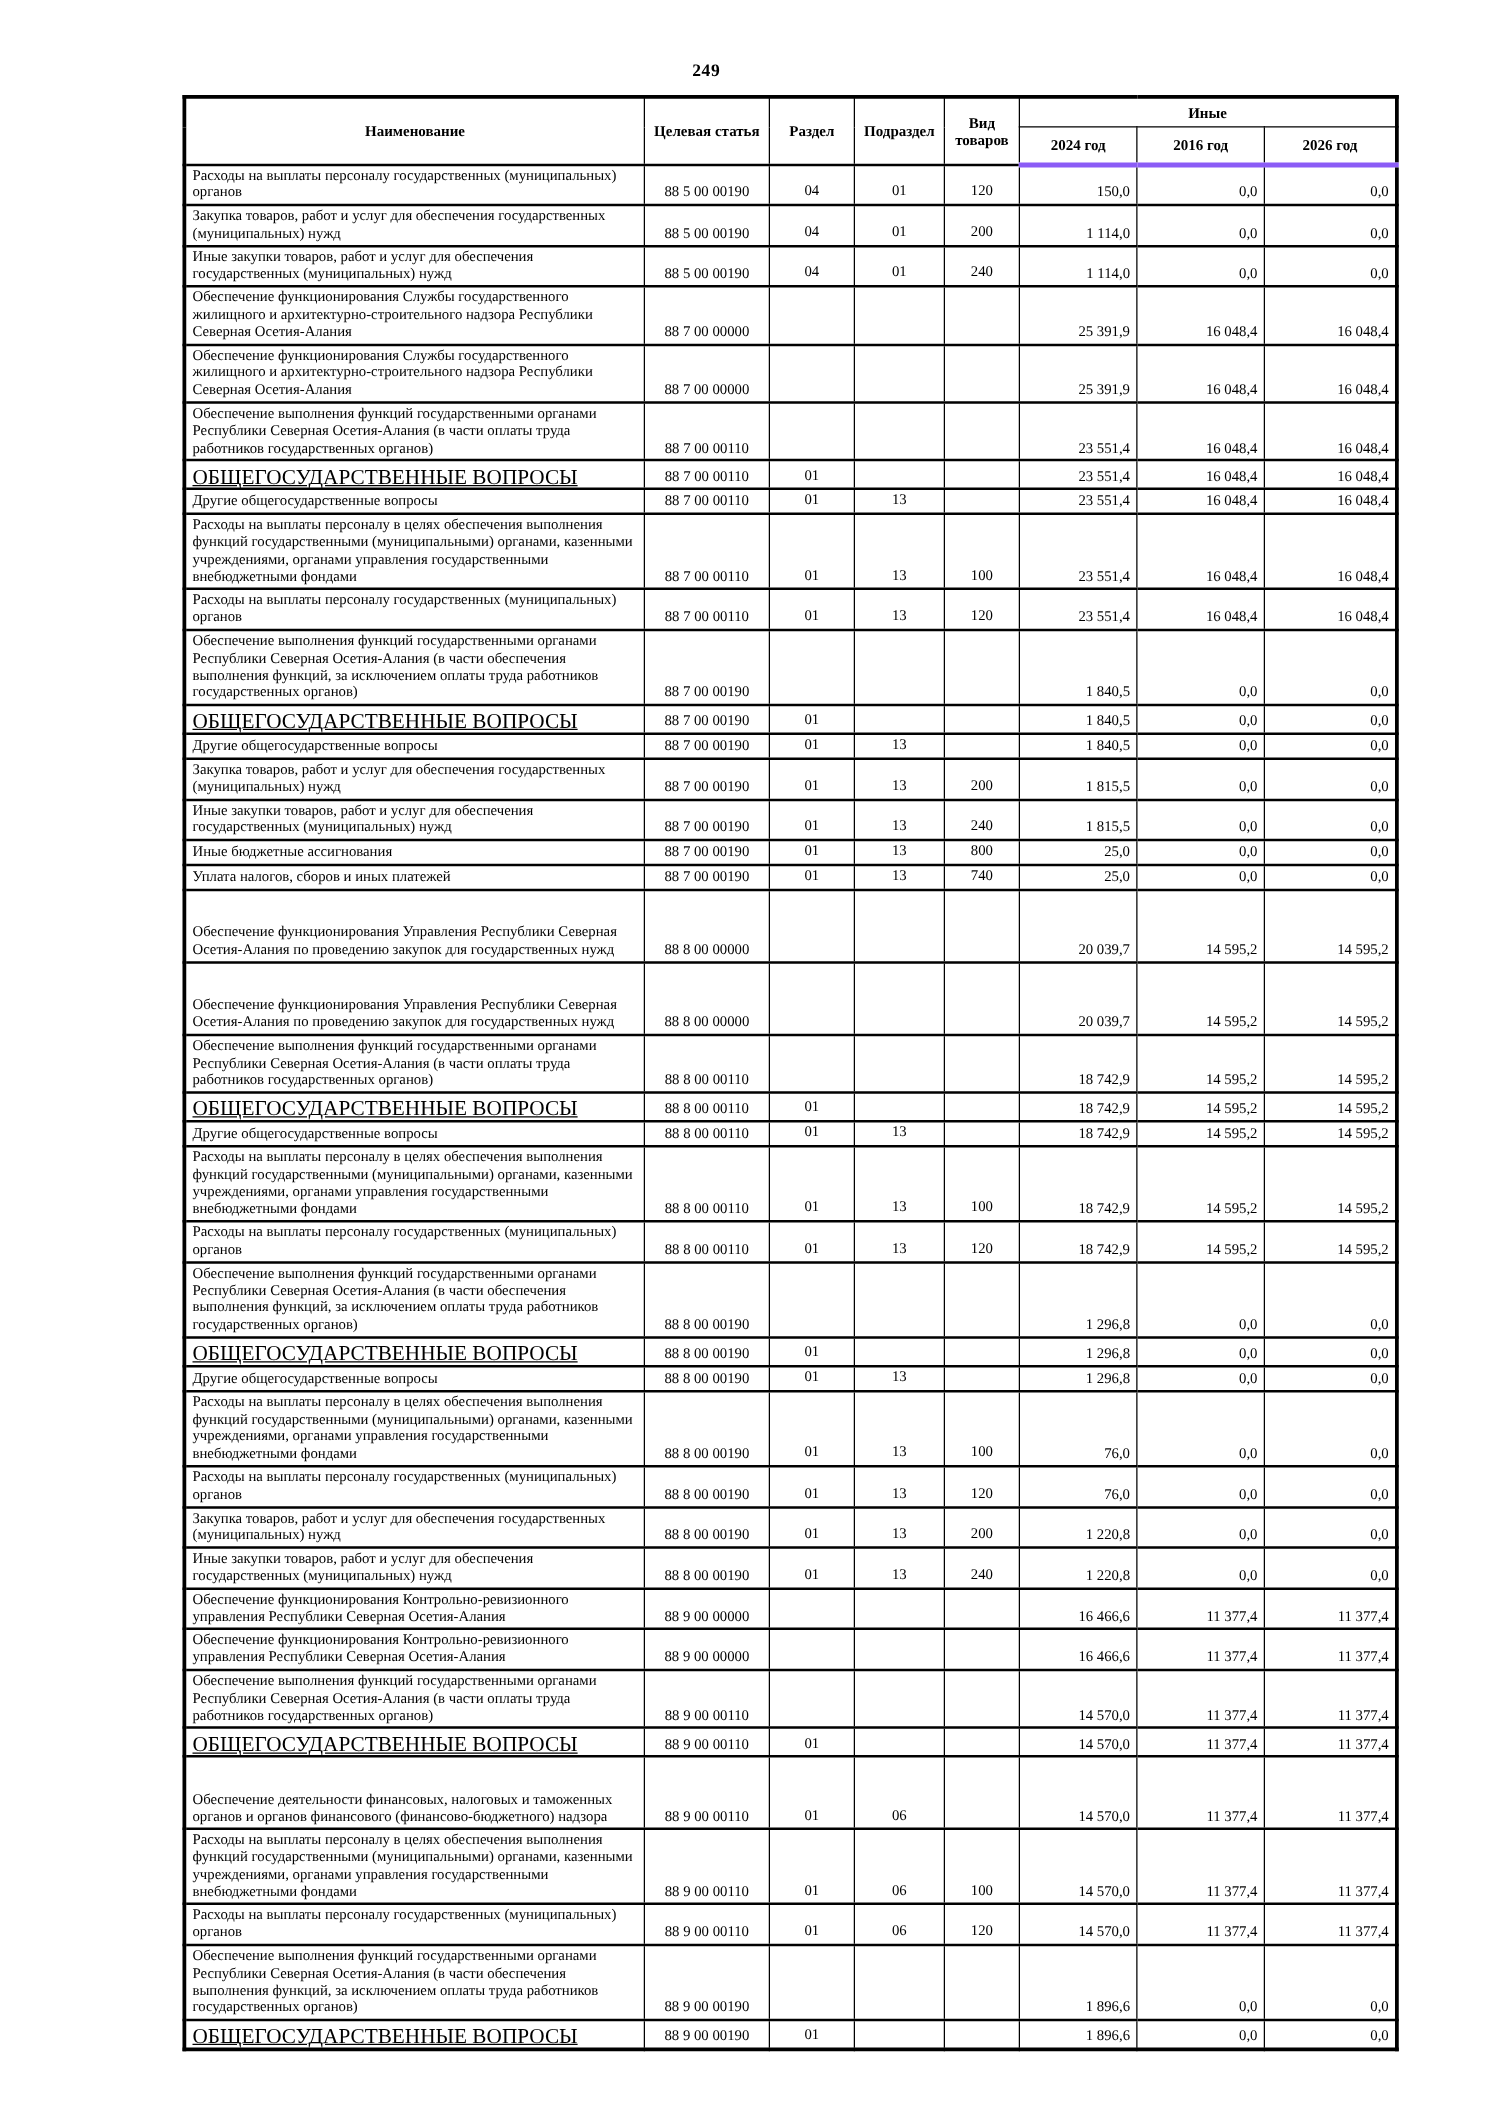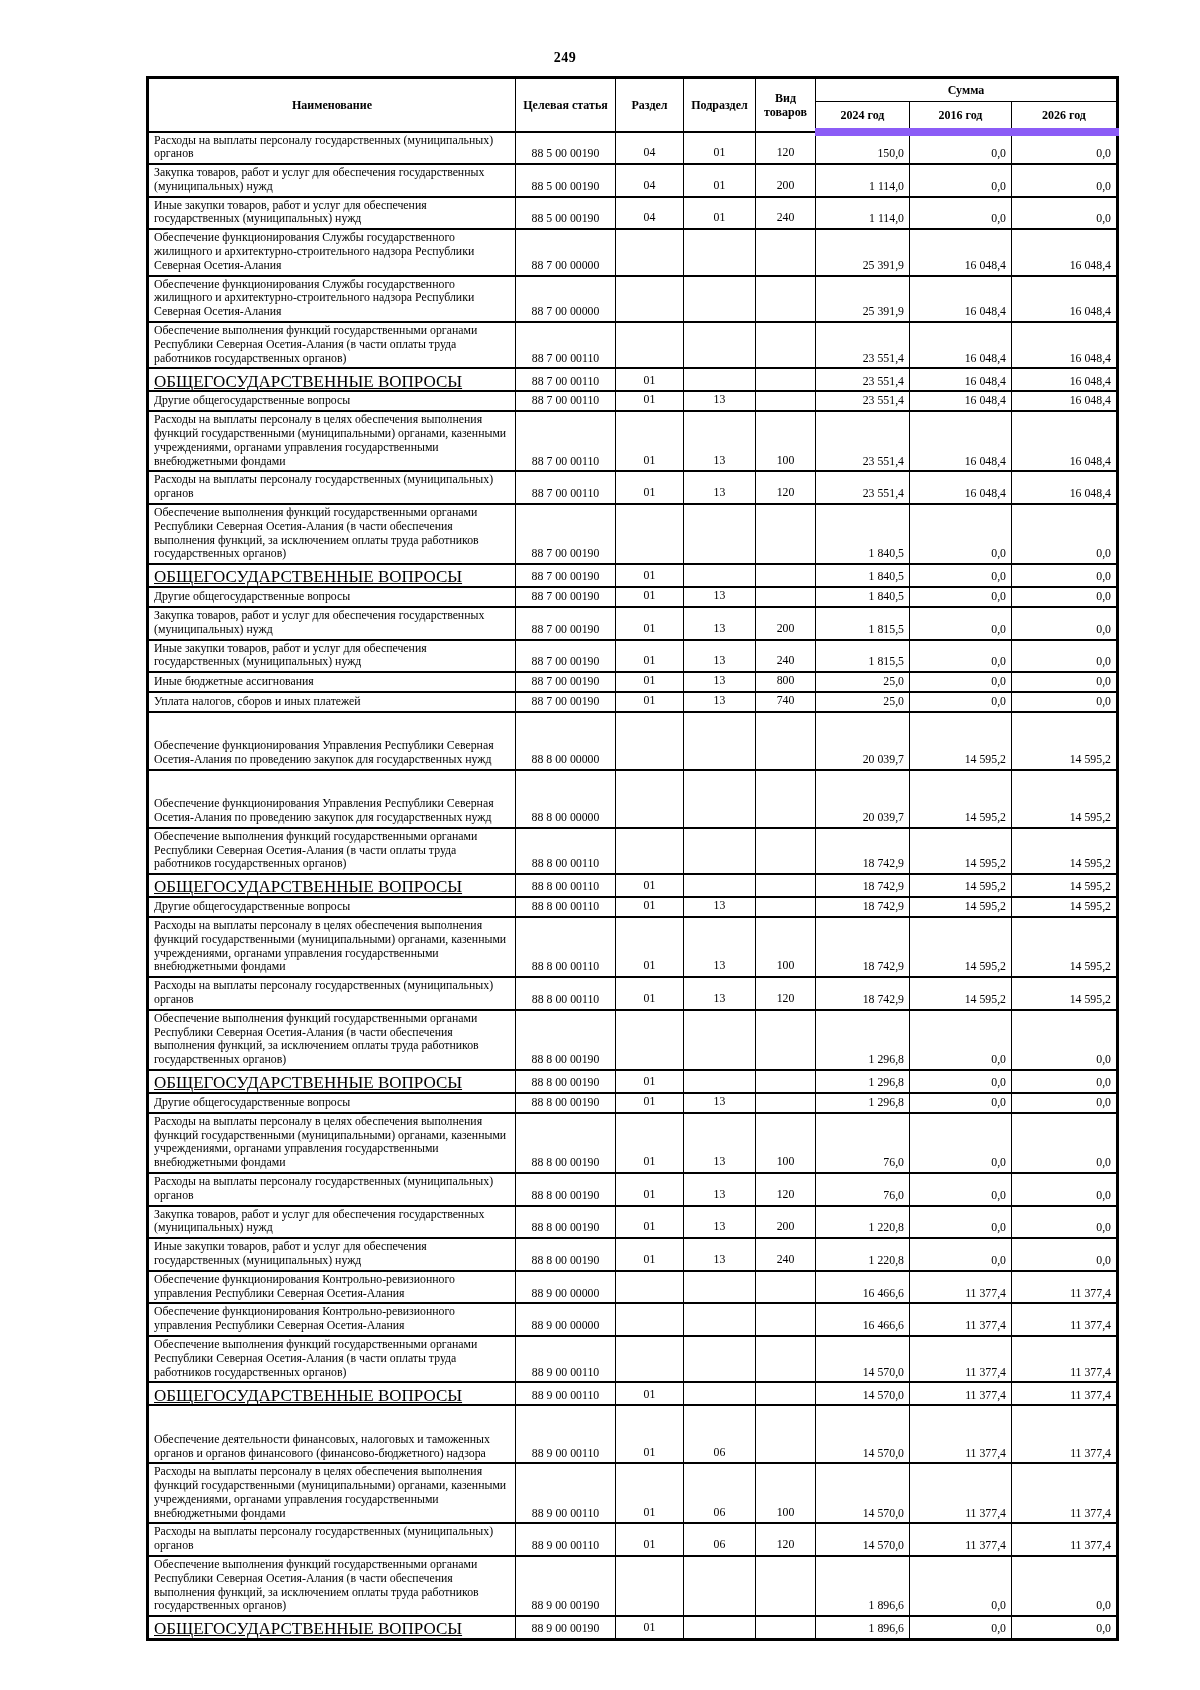--- a/index.html
+++ b/index.html
@@ -23,21 +23,21 @@
     border-top-width:2px;border-bottom-width:2px;
     font-size:11.8px;line-height:13.8px;
     vertical-align:bottom;padding:1px 3px 2px 3px;
   }
   thead th{
     font-weight:bold;font-size:12px;line-height:14px;
     text-align:center;vertical-align:middle;padding:2px 2px;
   }
   thead tr.h-top{height:24px;}
   thead tr.h-years{height:30px;}
-  thead tr.h-years th{border-bottom:8px solid #8b5cf6;}
+  thead tr.h-years th{border-bottom:4px solid #8b5cf6;}
   th.th-article{white-space:nowrap;}
   .c-name{
     text-align:left;white-space:pre-line;
     padding-left:5px;padding-right:4px;
   }
   .c-code{text-align:center;white-space:nowrap;}
   .c-mid{text-align:center;white-space:nowrap;padding-bottom:3px;}
   .c-sum{text-align:right;white-space:nowrap;padding-right:5px;}
   tr.caps td{height:17px;}
   tr.caps .c-name{font-size:17px;white-space:nowrap;text-decoration:underline;}
@@ -61,21 +61,21 @@
       <col style="width:102px">
       <col style="width:106px">
     </colgroup>
     <thead>
       <tr class="h-top">
         <th rowspan="2">Наименование</th>
         <th rowspan="2" class="th-article">Целевая статья</th>
         <th rowspan="2">Раздел</th>
         <th rowspan="2">Подраздел</th>
         <th rowspan="2" class="th-vid">Вид товаров</th>
-        <th colspan="3" class="th-sum">Сумма</th>
+        <th colspan="3" class="th-sum">Иные</th>
       </tr>
       <tr class="h-years">
         <th>2024 год</th>
         <th>2016 год</th>
         <th>2026 год</th>
       </tr>
     </thead>
     <tbody>
         <tr>
           <td class="c-name">Расходы на выплаты персоналу государственных (муниципальных)

